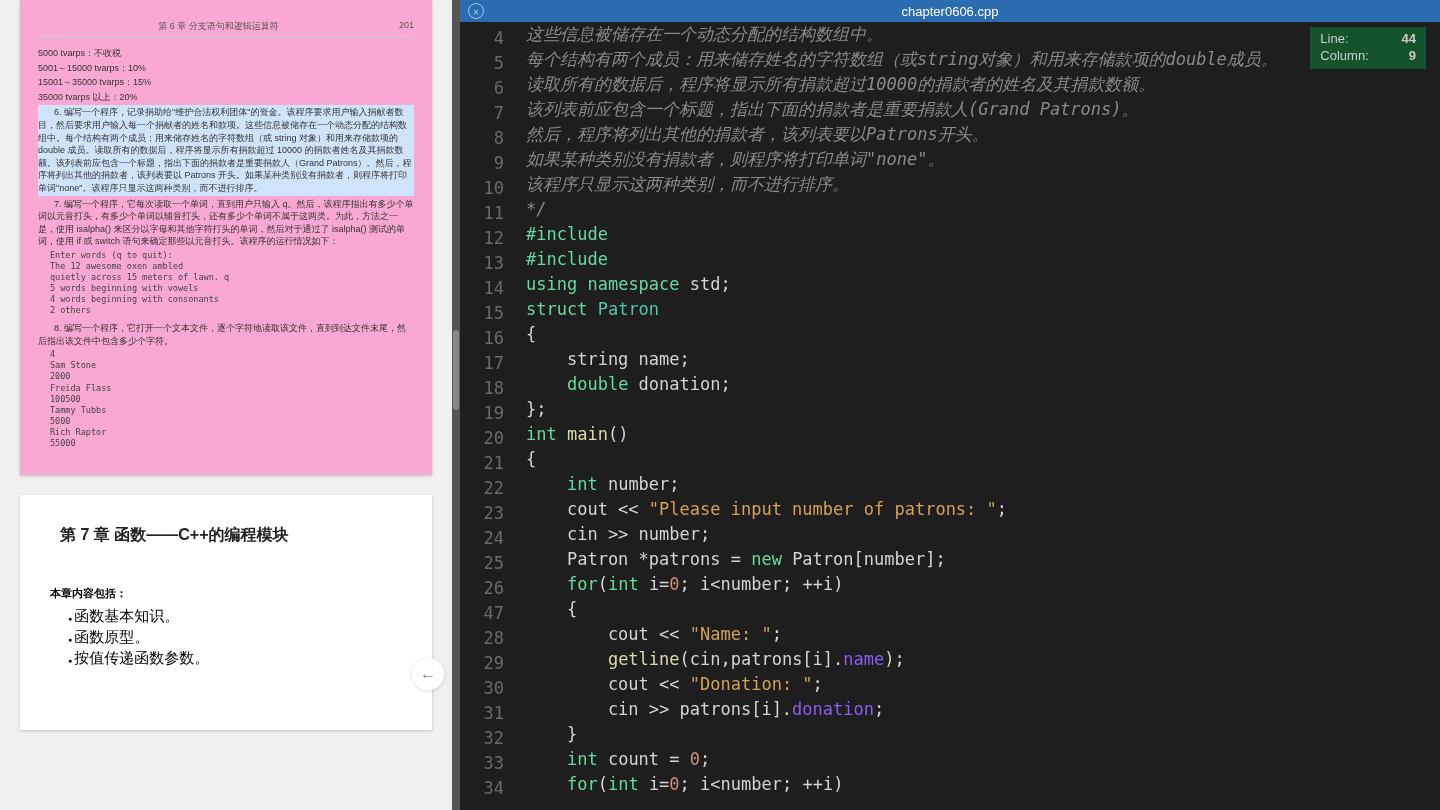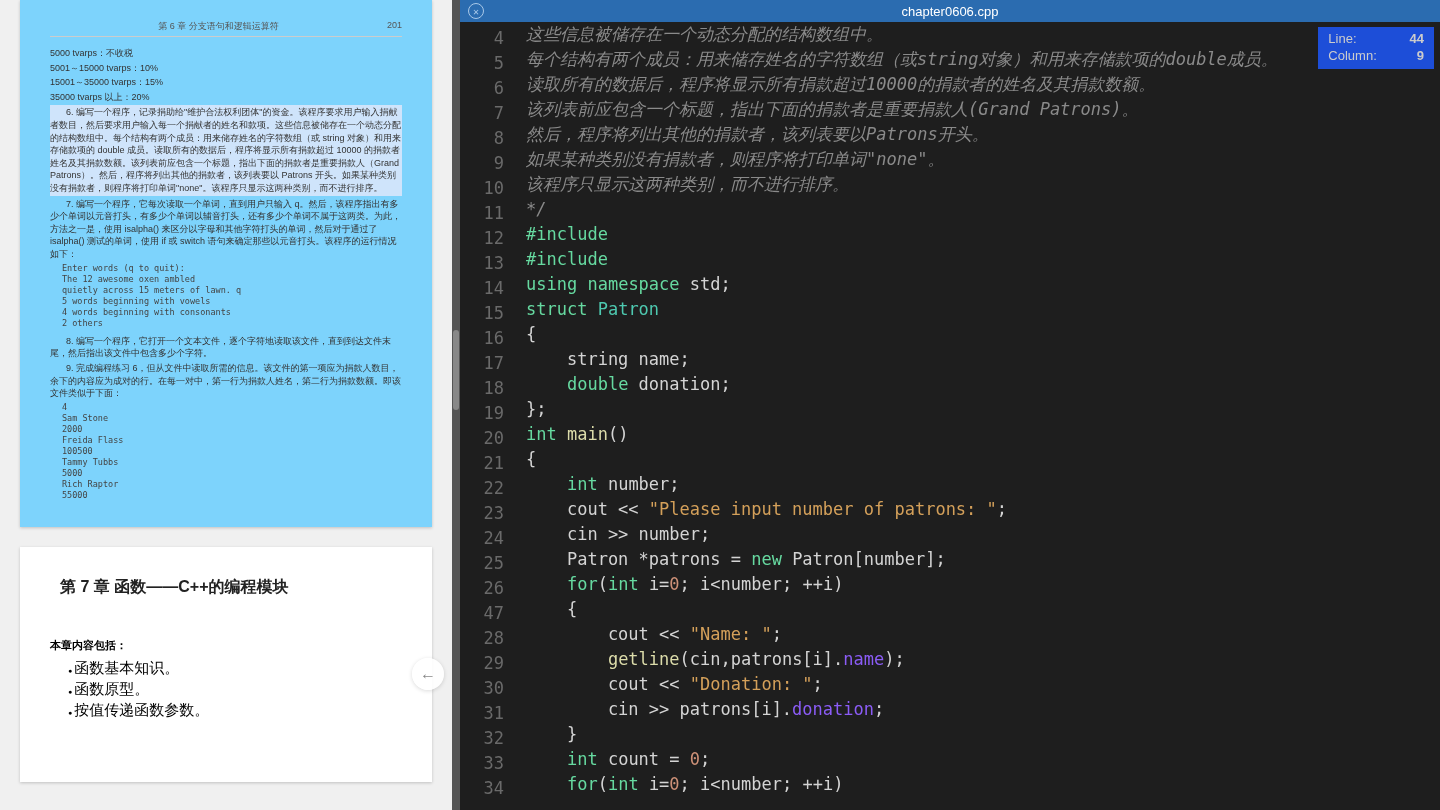--- a/index.html
+++ b/index.html
@@ -12,23 +12,23 @@
   display: flex;
 }
 .left-panel {
   width: 452px;
   height: 810px;
   background: #f0f0f0;
   overflow: hidden;
   position: relative;
 }
 .doc-page {
-  background: #7dd3fc;
+  background: #f9a8d4;
   margin: 0 20px 20px 20px;
-  padding: 20px 30px;
+  padding: 20px 18px;
   box-shadow: 0 1px 3px rgba(0,0,0,0.2);
 }
 .doc-header {
   display: flex;
   justify-content: space-between;
   font-size: 9px;
   color: #555;
   border-bottom: 1px solid #ccc;
   padding-bottom: 3px;
   margin-bottom: 10px;
@@ -160,22 +160,22 @@
   flex: 1;
   padding: 0 0 0 12px;
   font-size: 17px;
   line-height: 25px;
   color: #d4d4d4;
   white-space: pre;
 }
 .status-box {
   position: absolute;
   top: 5px;
-  right: 6px;
-  background: #1d4ed8;
+  right: 14px;
+  background: #14532d;
   padding: 4px 10px;
   font-size: 13px;
   color: #ccc;
   font-family: -apple-system, sans-serif;
   line-height: 1.3;
 }
 .status-row { display: flex; justify-content: space-between; gap: 40px; }
 .c-comment { color: #8a8a8a; font-style: italic; }
 .c-keyword { color: #66d9a0; }
 .c-type { color: #66d9a0; }
@@ -206,21 +206,20 @@
       <p style="text-indent:16px;">7. 编写一个程序，它每次读取一个单词，直到用户只输入 q。然后，该程序指出有多少个单词以元音打头，有多少个单词以辅音打头，还有多少个单词不属于这两类。为此，方法之一是，使用 isalpha() 来区分以字母和其他字符打头的单词，然后对于通过了 isalpha() 测试的单词，使用 if 或 switch 语句来确定那些以元音打头。该程序的运行情况如下：</p>
       <div class="code-output">
         <div>Enter words (q to quit):</div>
         <div>The 12 awesome oxen ambled</div>
         <div>quietly across 15 meters of lawn. q</div>
         <div>5 words beginning with vowels</div>
         <div>4 words beginning with consonants</div>
         <div>2 others</div>
       </div>
       <p style="text-indent:16px;">8. 编写一个程序，它打开一个文本文件，逐个字符地读取该文件，直到到达文件末尾，然后指出该文件中包含多少个字符。</p>
-      <p style="text-indent:16px;">9. 完成编程练习 6，但从文件中读取所需的信息。该文件的第一项应为捐款人数目，余下的内容应为成对的行。在每一对中，第一行为捐款人姓名，第二行为捐款数额。即该文件类似于下面：</p>
       <div class="code-output">
         <div>4</div>
         <div>Sam Stone</div>
         <div>2000</div>
         <div>Freida Flass</div>
         <div>100500</div>
         <div>Tammy Tubbs</div>
         <div>5000</div>
         <div>Rich Raptor</div>
         <div>55000</div>

